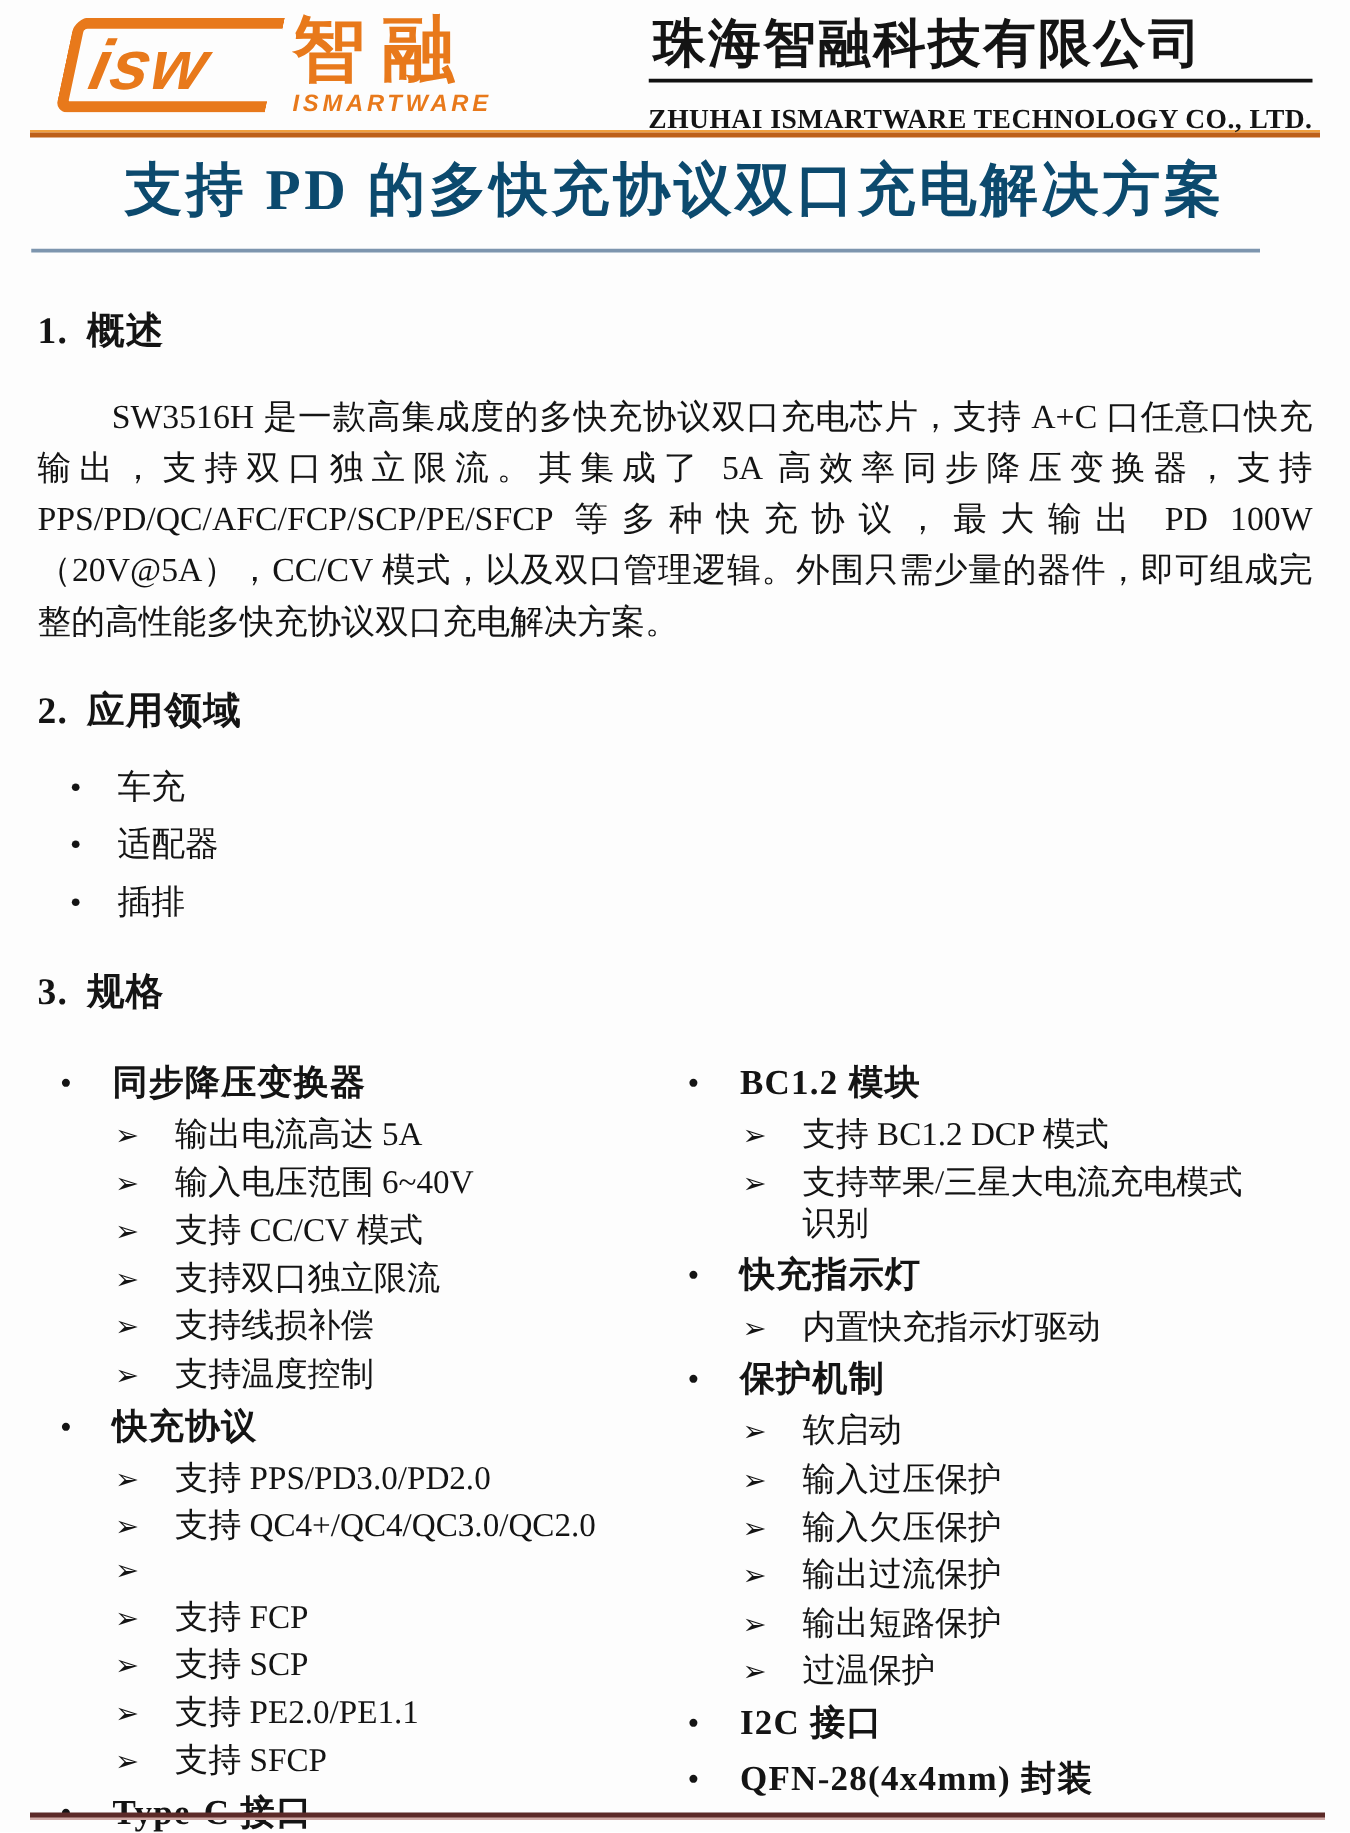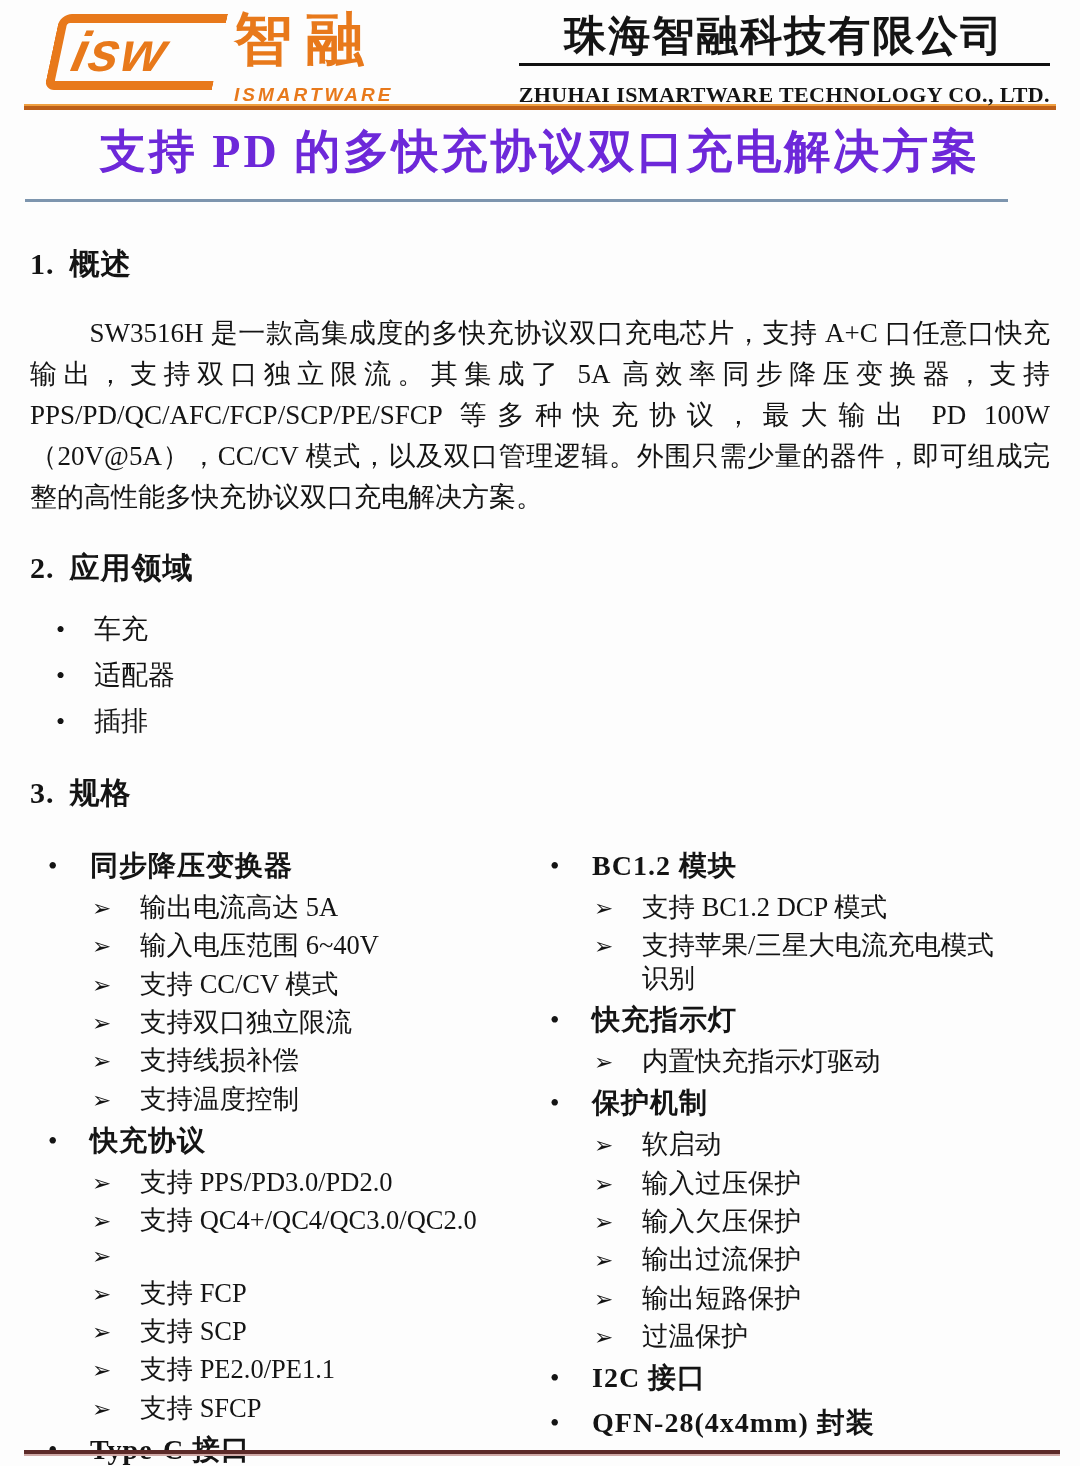--- a/index.html
+++ b/index.html
@@ -34,42 +34,42 @@
     color:#e8791b; letter-spacing:1px; white-space:nowrap;
   }
   .logo-right { display:flex; flex-direction:column; align-items:flex-start;text-align:right; }
   .logo-cn {
     font-size:58px; font-weight:900; line-height:1.05;
     color:#e8791b; letter-spacing:14px; white-space:nowrap;
   }
   .logo-en {
     font-family:"Liberation Sans","DejaVu Sans",sans-serif;
     font-style:italic; font-weight:bold; font-size:19px;
-    color:#e8791b; letter-spacing:3px; margin-top:13px;
-  }
-  .company { text-align:center; padding-top:2px; }
+    color:#e8791b; letter-spacing:3px; margin-top:2px;
+  }
+  .company { text-align:left; padding-top:2px; }
   .company-cn {
     font-size:42px; font-weight:bold; letter-spacing:2px; line-height:1.15;
     border-bottom:3px solid #111; padding:0 4px 3px;
     white-space:nowrap;
   }
   .company-en {
     font-size:22px; font-weight:bold; letter-spacing:0.4px; margin-top:16px;
     white-space:nowrap;
   }
   
   .rule-orange {
     margin:4px 24px 0 24px; height:3px;
     border-top:2px solid #ef9f3f;
     border-bottom:4px solid #bd5f18;
   }
   .doc-title {
     margin-top:16px; text-align:center;
     font-size:46px; font-weight:bold; letter-spacing:3px;
-    color:#6d28d9; line-height:1.15; white-space:nowrap;
+    color:#0c4a6e; line-height:1.15; white-space:nowrap;
   }
   .rule-blue { margin:20px 72px 0 25px; border-top:3px solid #7d95ae; }
   
   .content { padding:0 30px; }
   .sec-heading {
     display:flex; align-items:baseline; gap:15px;
     font-size:30px; font-weight:bold; letter-spacing:1px;
   }
   .sec-overview .sec-heading { margin-top:42px; }
   .sec-apps .sec-heading     { margin-top:30px; }

